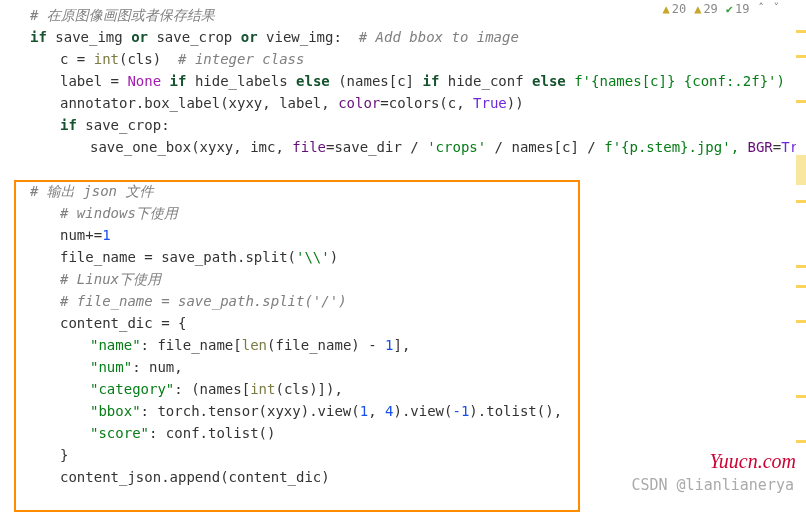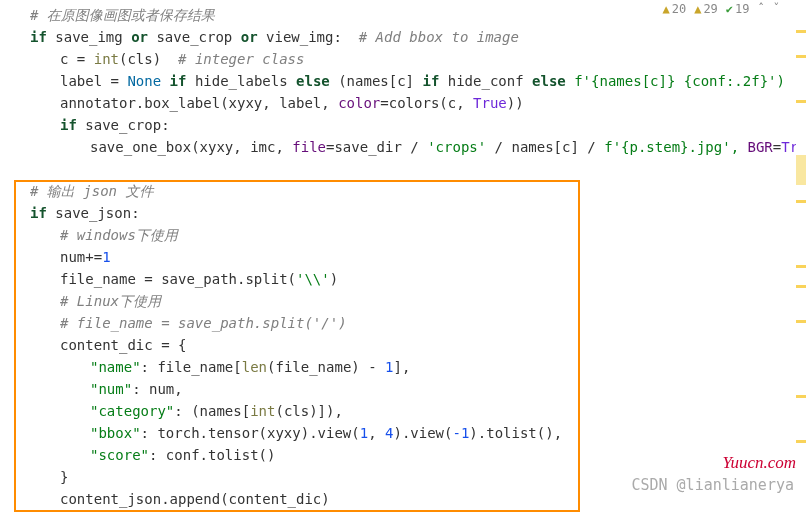--- a/index.html
+++ b/index.html
@@ -2,29 +2,29 @@
 <html><head>
 <meta charset="utf-8">
 <style>
 * { margin: 0; padding: 0; box-sizing: border-box; }
 body { font-family: Consolas, Monaco, monospace; font-size: 14px; background: #fff; color: #333; width: 806px; height: 518px; overflow: hidden; position: relative; }
 .editor { padding: 4px 0 9px 30px; line-height: 22px; position: relative; }
 .top-bar { position: absolute; top: 2px; right: 26px; font-size: 12px; display: flex; gap: 8px; align-items: center; }
 .badge { display: inline-flex; align-items: center; gap: 2px; color: #888; }
 .hint { color: #808080; font-style: italic; }
 .kw { color: #14532d; font-weight: bold; }
-.kw2 { color: #0369a1; }
+.kw2 { color: #a21caf; }
 .fn { color: #7a7a43; }
 .str { color: #067d17; }
 .fstr { color: #067d17; }
 .num { color: #1750eb; }
 .param { color: #660e7a; }
 .bool { color: #6d28d9; }
 .highlight-box { position: absolute; left: 14px; top: 180px; width: 566px; height: 332px; border: 2px solid #ff8c00; pointer-events: none; }
-.watermark1 { position: absolute; right: 10px; bottom: 45px; color: #cc0033; font-family: Georgia, serif; font-size: 17px; font-style: italic; }
+.watermark1 { position: absolute; right: 10px; bottom: 45px; color: #cc0033; font-family: Georgia, serif; font-size: 20px; font-style: italic; }
 .watermark2 { position: absolute; right: 12px; bottom: 24px; color: #aaa; font-size: 15px; }
 .indent1 { padding-left: 30px; }
 .indent2 { padding-left: 60px; }
 .line { white-space: pre; }
 .minimap { position: absolute; right: 0; top: 0; bottom: 0; width: 10px; background: linear-gradient(#fff 0%, #fff 85%); }
 .mm-mark { position:absolute; right:0; width:10px; }
 .warn-ico { color:#c9a52a; }
 .err-ico { color:#c9a52a; }
 .chk-ico { color:#3b9c3b; }
 .caret { color:#888; }
@@ -52,21 +52,20 @@
 <div class="editor">
 <div class="line hint"># 在原图像画图或者保存结果</div>
 <div class="line"><span class="kw">if</span><span> save_img </span><span class="kw">or</span><span> save_crop </span><span class="kw">or</span><span> view_img:  </span><span class="hint"># Add bbox to image</span></div>
 <div class="line indent1"><span>c = </span><span class="fn">int</span><span>(cls)  </span><span class="hint"># integer class</span></div>
 <div class="line indent1"><span>label = </span><span class="kw2">None</span><span class="kw"> if </span><span>hide_labels </span><span class="kw">else</span><span> (names[c] </span><span class="kw">if</span><span> hide_conf </span><span class="kw">else</span><span class="str"> f'</span><span class="fstr">{names[c]} {conf:.2f}</span><span class="str">')</span></div>
 <div class="line indent1"><span>annotator.box_label(xyxy, label, </span><span class="param">color</span><span>=colors(c, </span><span class="bool">True</span><span>))</span></div>
 <div class="line indent1"><span class="kw">if</span><span> save_crop:</span></div>
 <div class="line indent2"><span>save_one_box(xyxy, imc, </span><span class="param">file</span><span>=save_dir / </span><span class="str">'crops'</span><span> / names[c] / </span><span class="str">f'</span><span class="fstr">{p.stem}.jpg</span><span class="str">', </span><span class="param">BGR</span><span>=</span><span class="bool">True</span></div>
 <div class="line">&nbsp;</div>
 <div class="line hint"># 输出 json 文件</div>
-<div class="line"><span class="kw">if</span><span> save_json:</span></div>
 <div class="line indent1 hint"># windows下使用</div>
 <div class="line indent1"><span>num</span><span>+=</span><span class="num">1</span></div>
 <div class="line indent1"><span>file_name = save_path.split(</span><span class="str">'\\'</span><span>)</span></div>
 <div class="line indent1 hint"># Linux下使用</div>
 <div class="line indent1 hint"># file_name = save_path.split('/')</div>
 <div class="line indent1">content_dic = {</div>
 <div class="line indent2"><span class="str">"name"</span><span>: file_name[</span><span class="fn">len</span><span>(file_name) - </span><span class="num">1</span><span>],</span></div>
 <div class="line indent2"><span class="str">"num"</span><span>: num,</span></div>
 <div class="line indent2"><span class="str">"category"</span><span>: (names[</span><span class="fn">int</span><span>(cls)]),</span></div>
 <div class="line indent2"><span class="str">"bbox"</span><span>: torch.tensor(xyxy).view(</span><span class="num">1</span><span>, </span><span class="num">4</span><span>).view(</span><span class="num">-1</span><span>).tolist(),</span></div>

